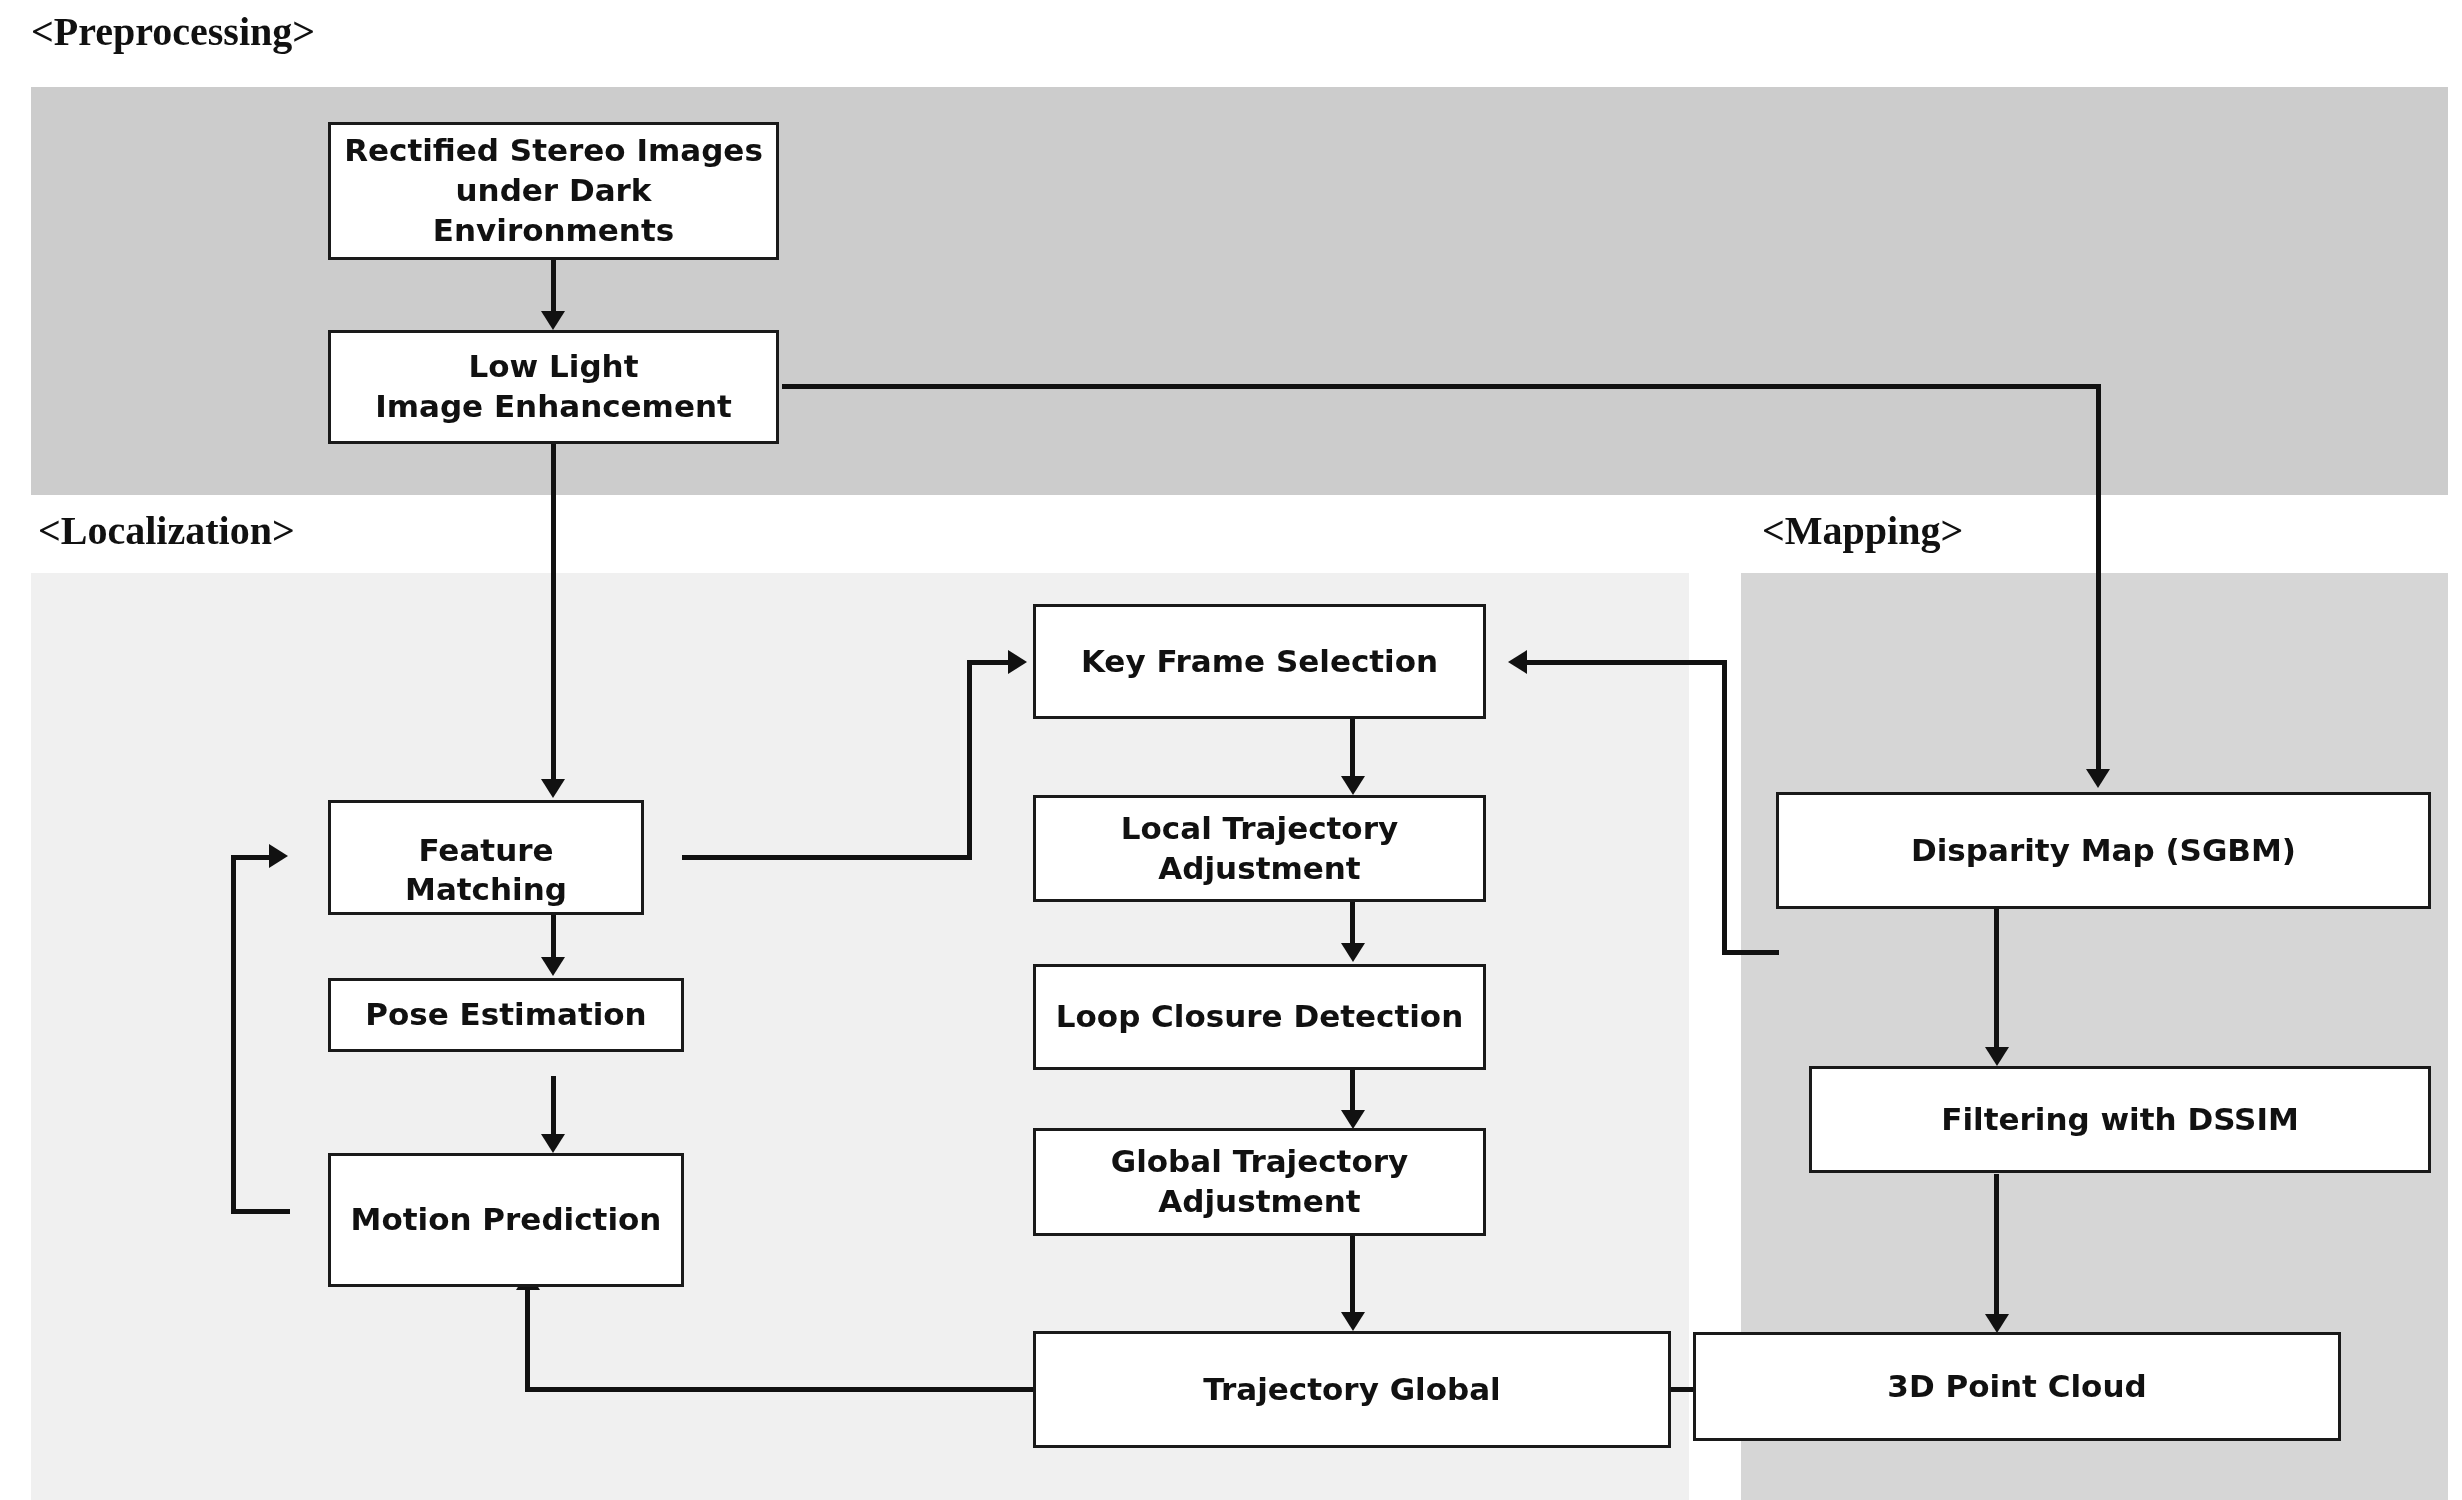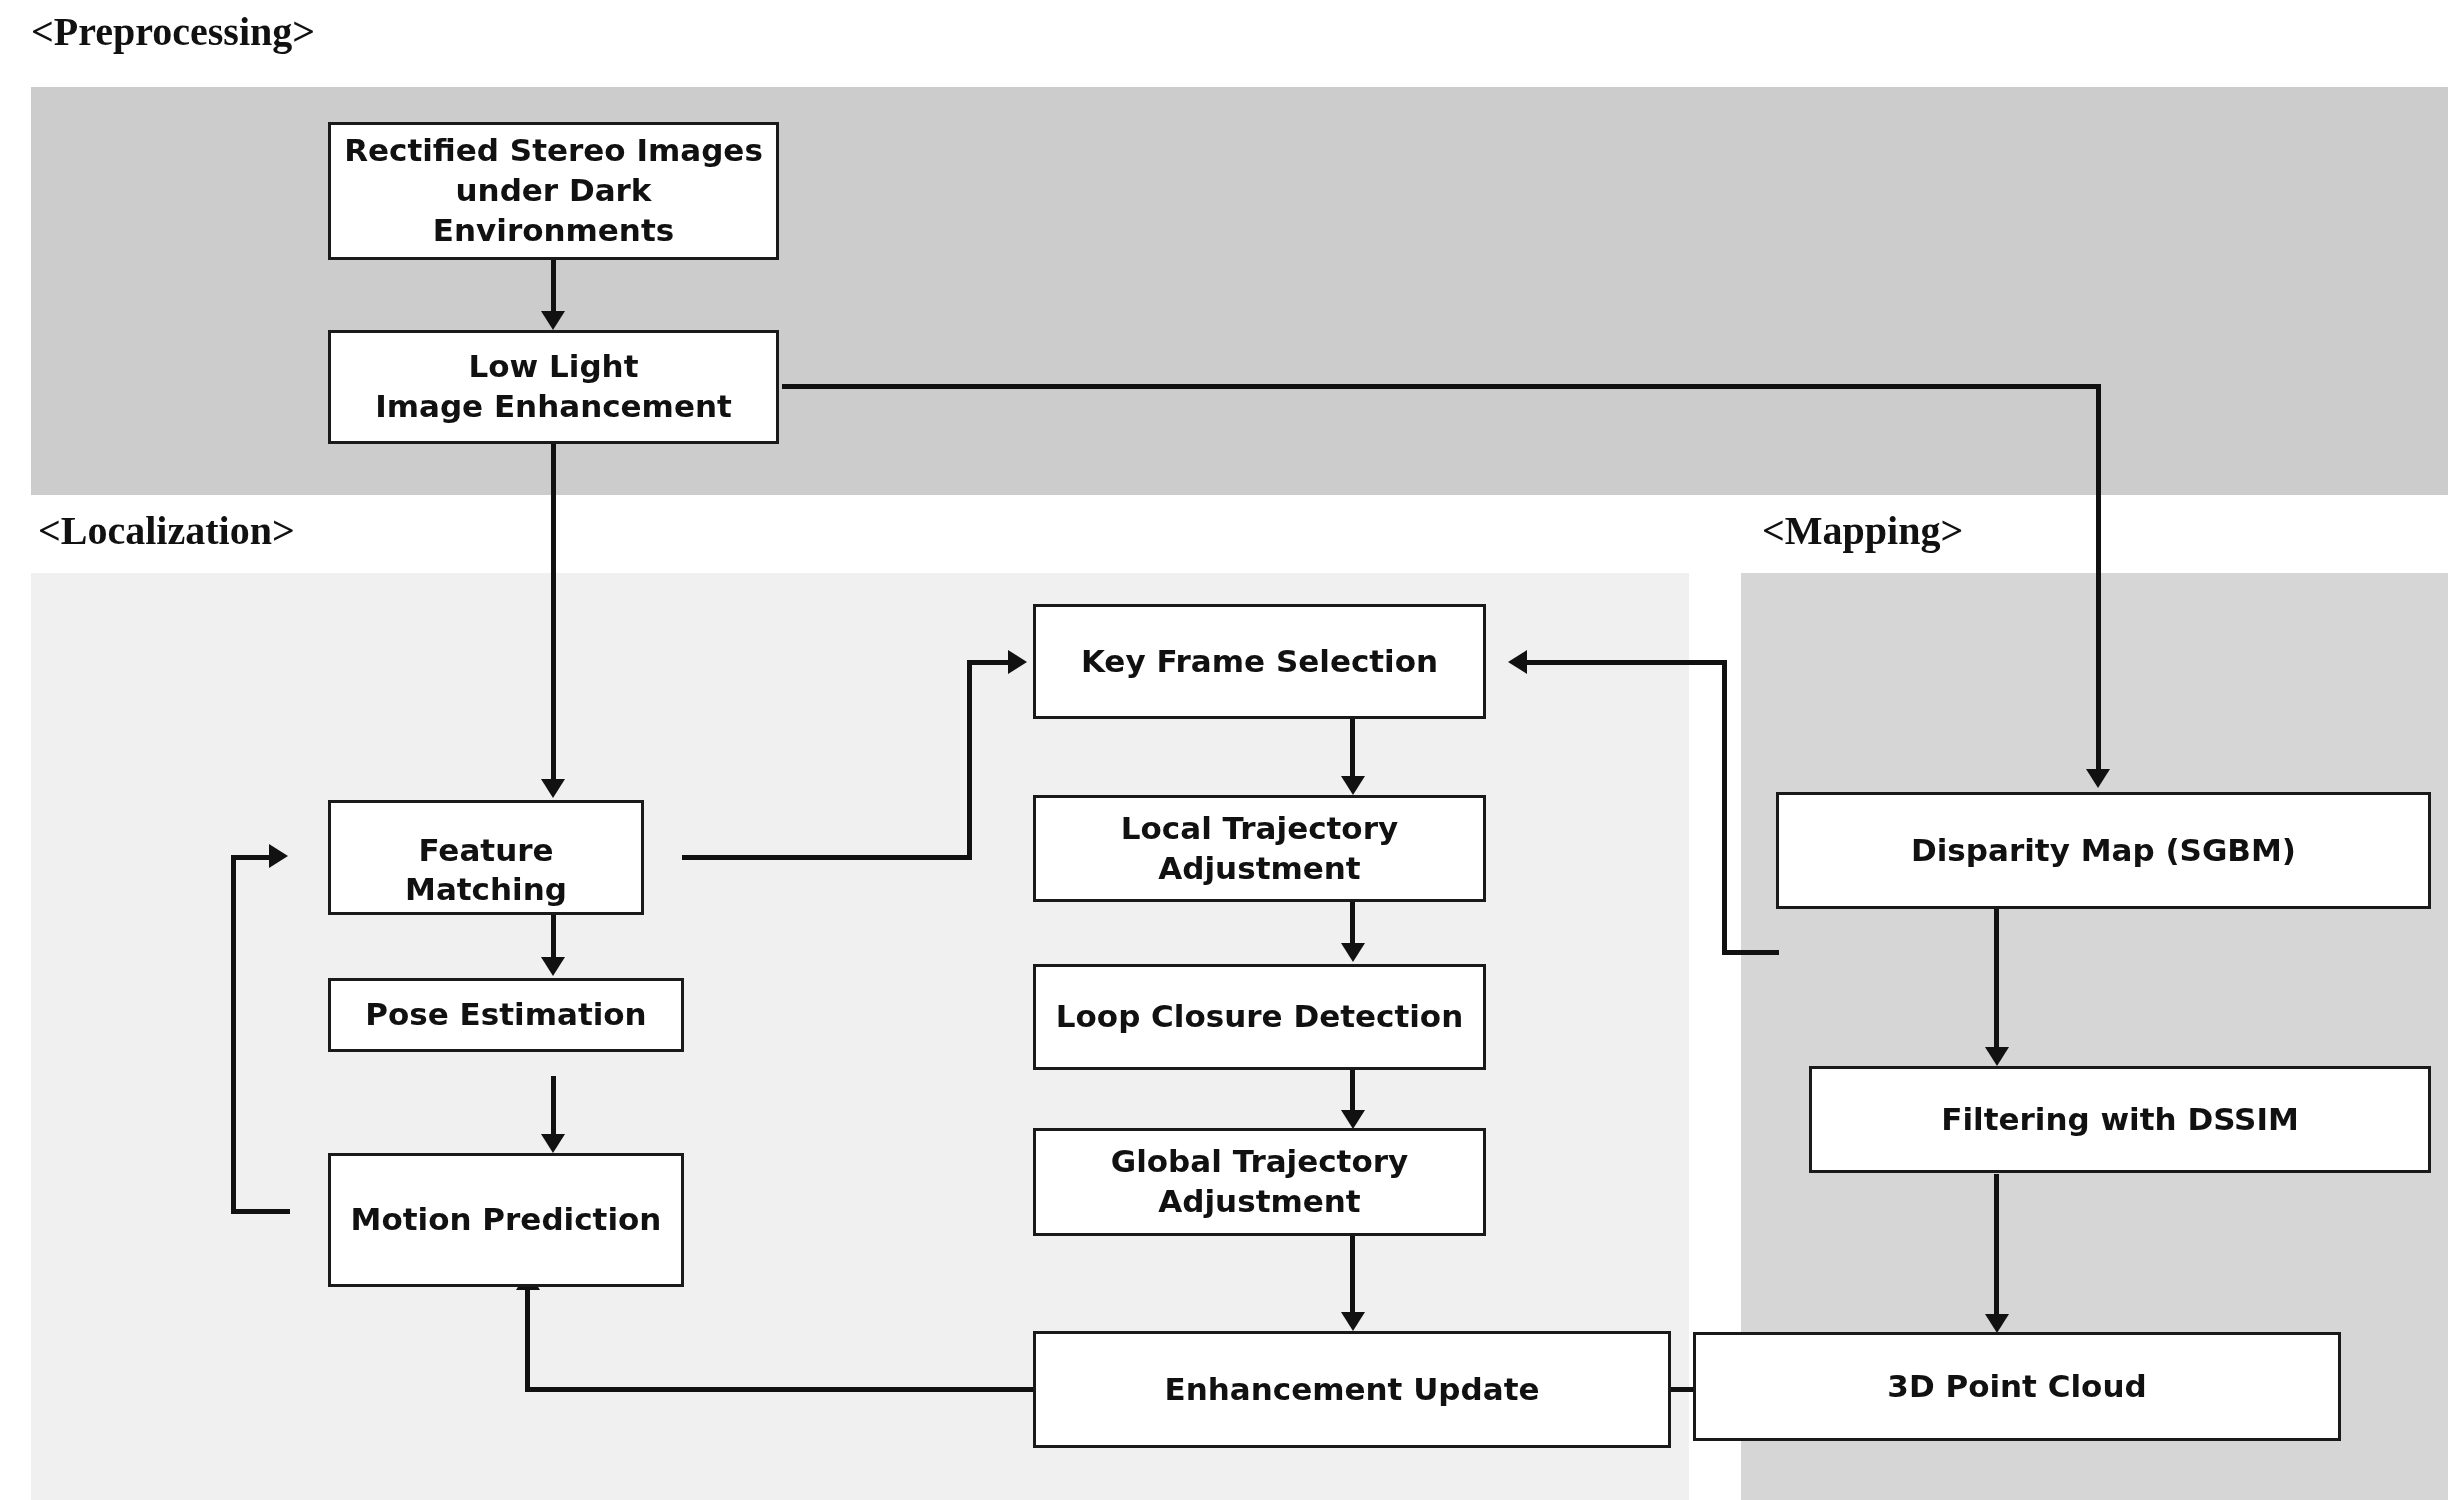--- a/index.html
+++ b/index.html
@@ -209,21 +209,21 @@
 
   <div class="node" style="left:1033px; top:964px; width:453px; height:106px;">
     <span>Loop Closure Detection</span>
   </div>
 
   <div class="node" style="left:1033px; top:1128px; width:453px; height:108px;">
     <span>Global Trajectory Adjustment</span>
   </div>
 
   <div class="node" style="left:1033px; top:1331px; width:638px; height:117px;">
-    <span>Enhancement Update</span>
+    <span>Trajectory Global</span>
   </div>
 
   <div class="node" style="left:1776px; top:792px; width:655px; height:117px;">
     <span>Disparity Map (SGBM)</span>
   </div>
 
   <div class="node" style="left:1809px; top:1066px; width:622px; height:107px;justify-content:center;">
     <span>Filtering with DSSIM</span>
   </div>
 

